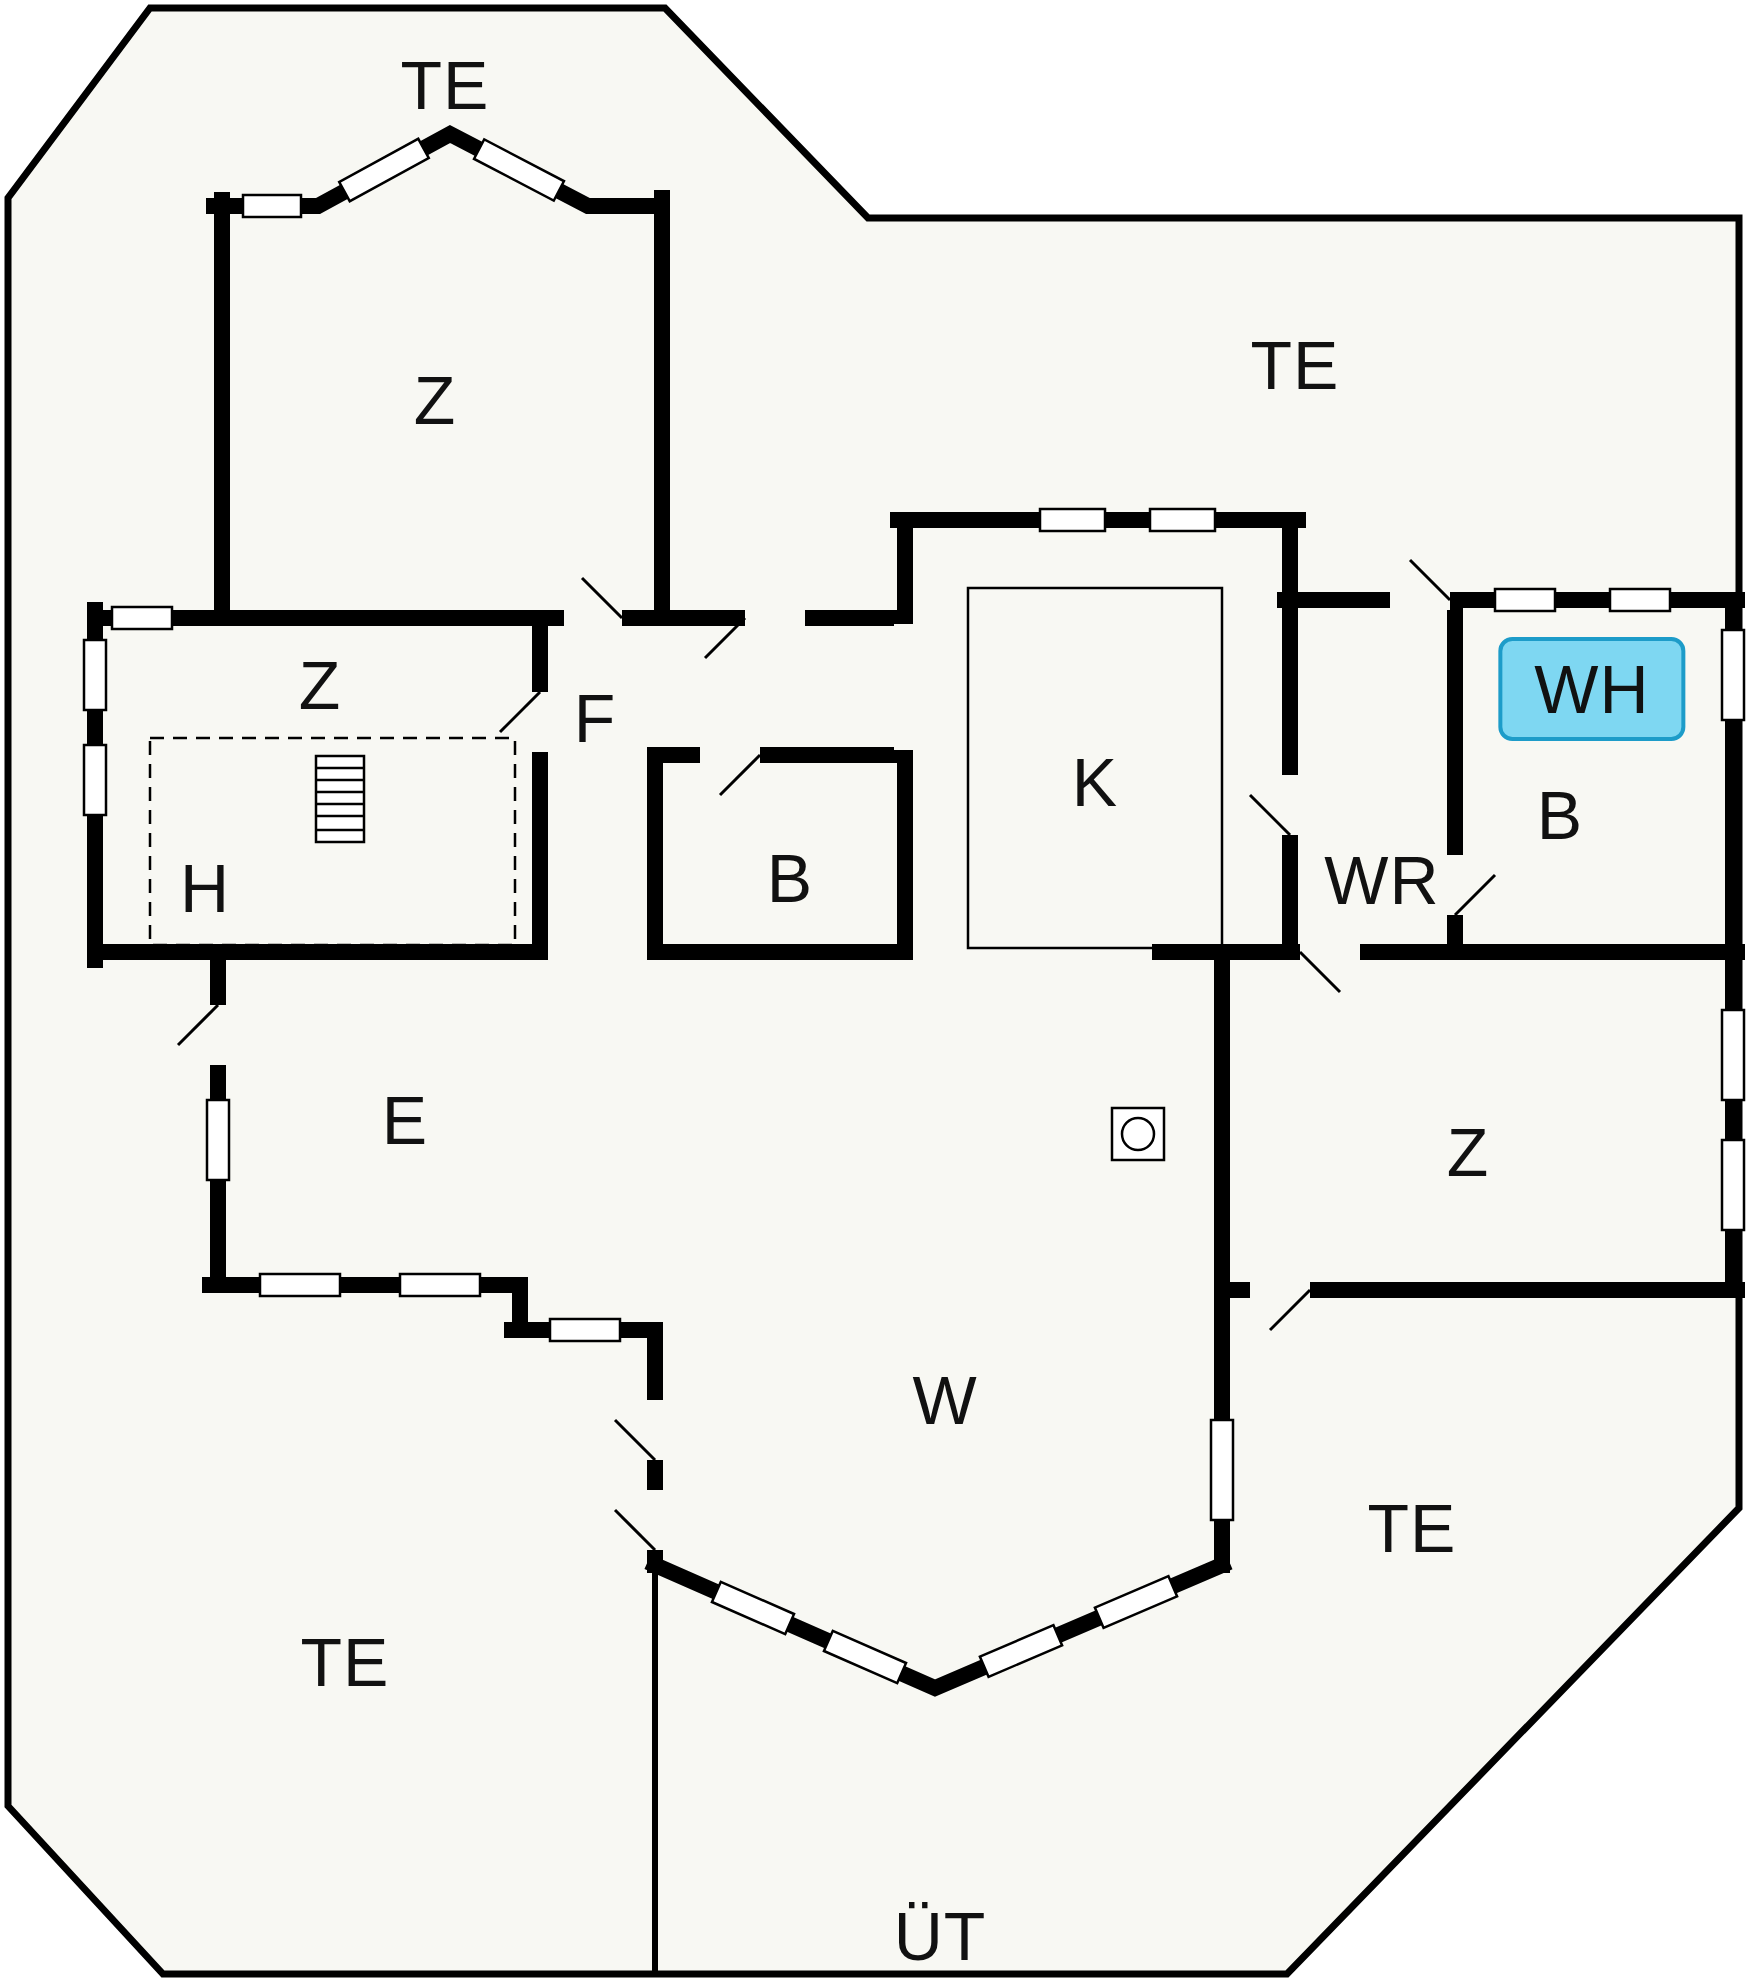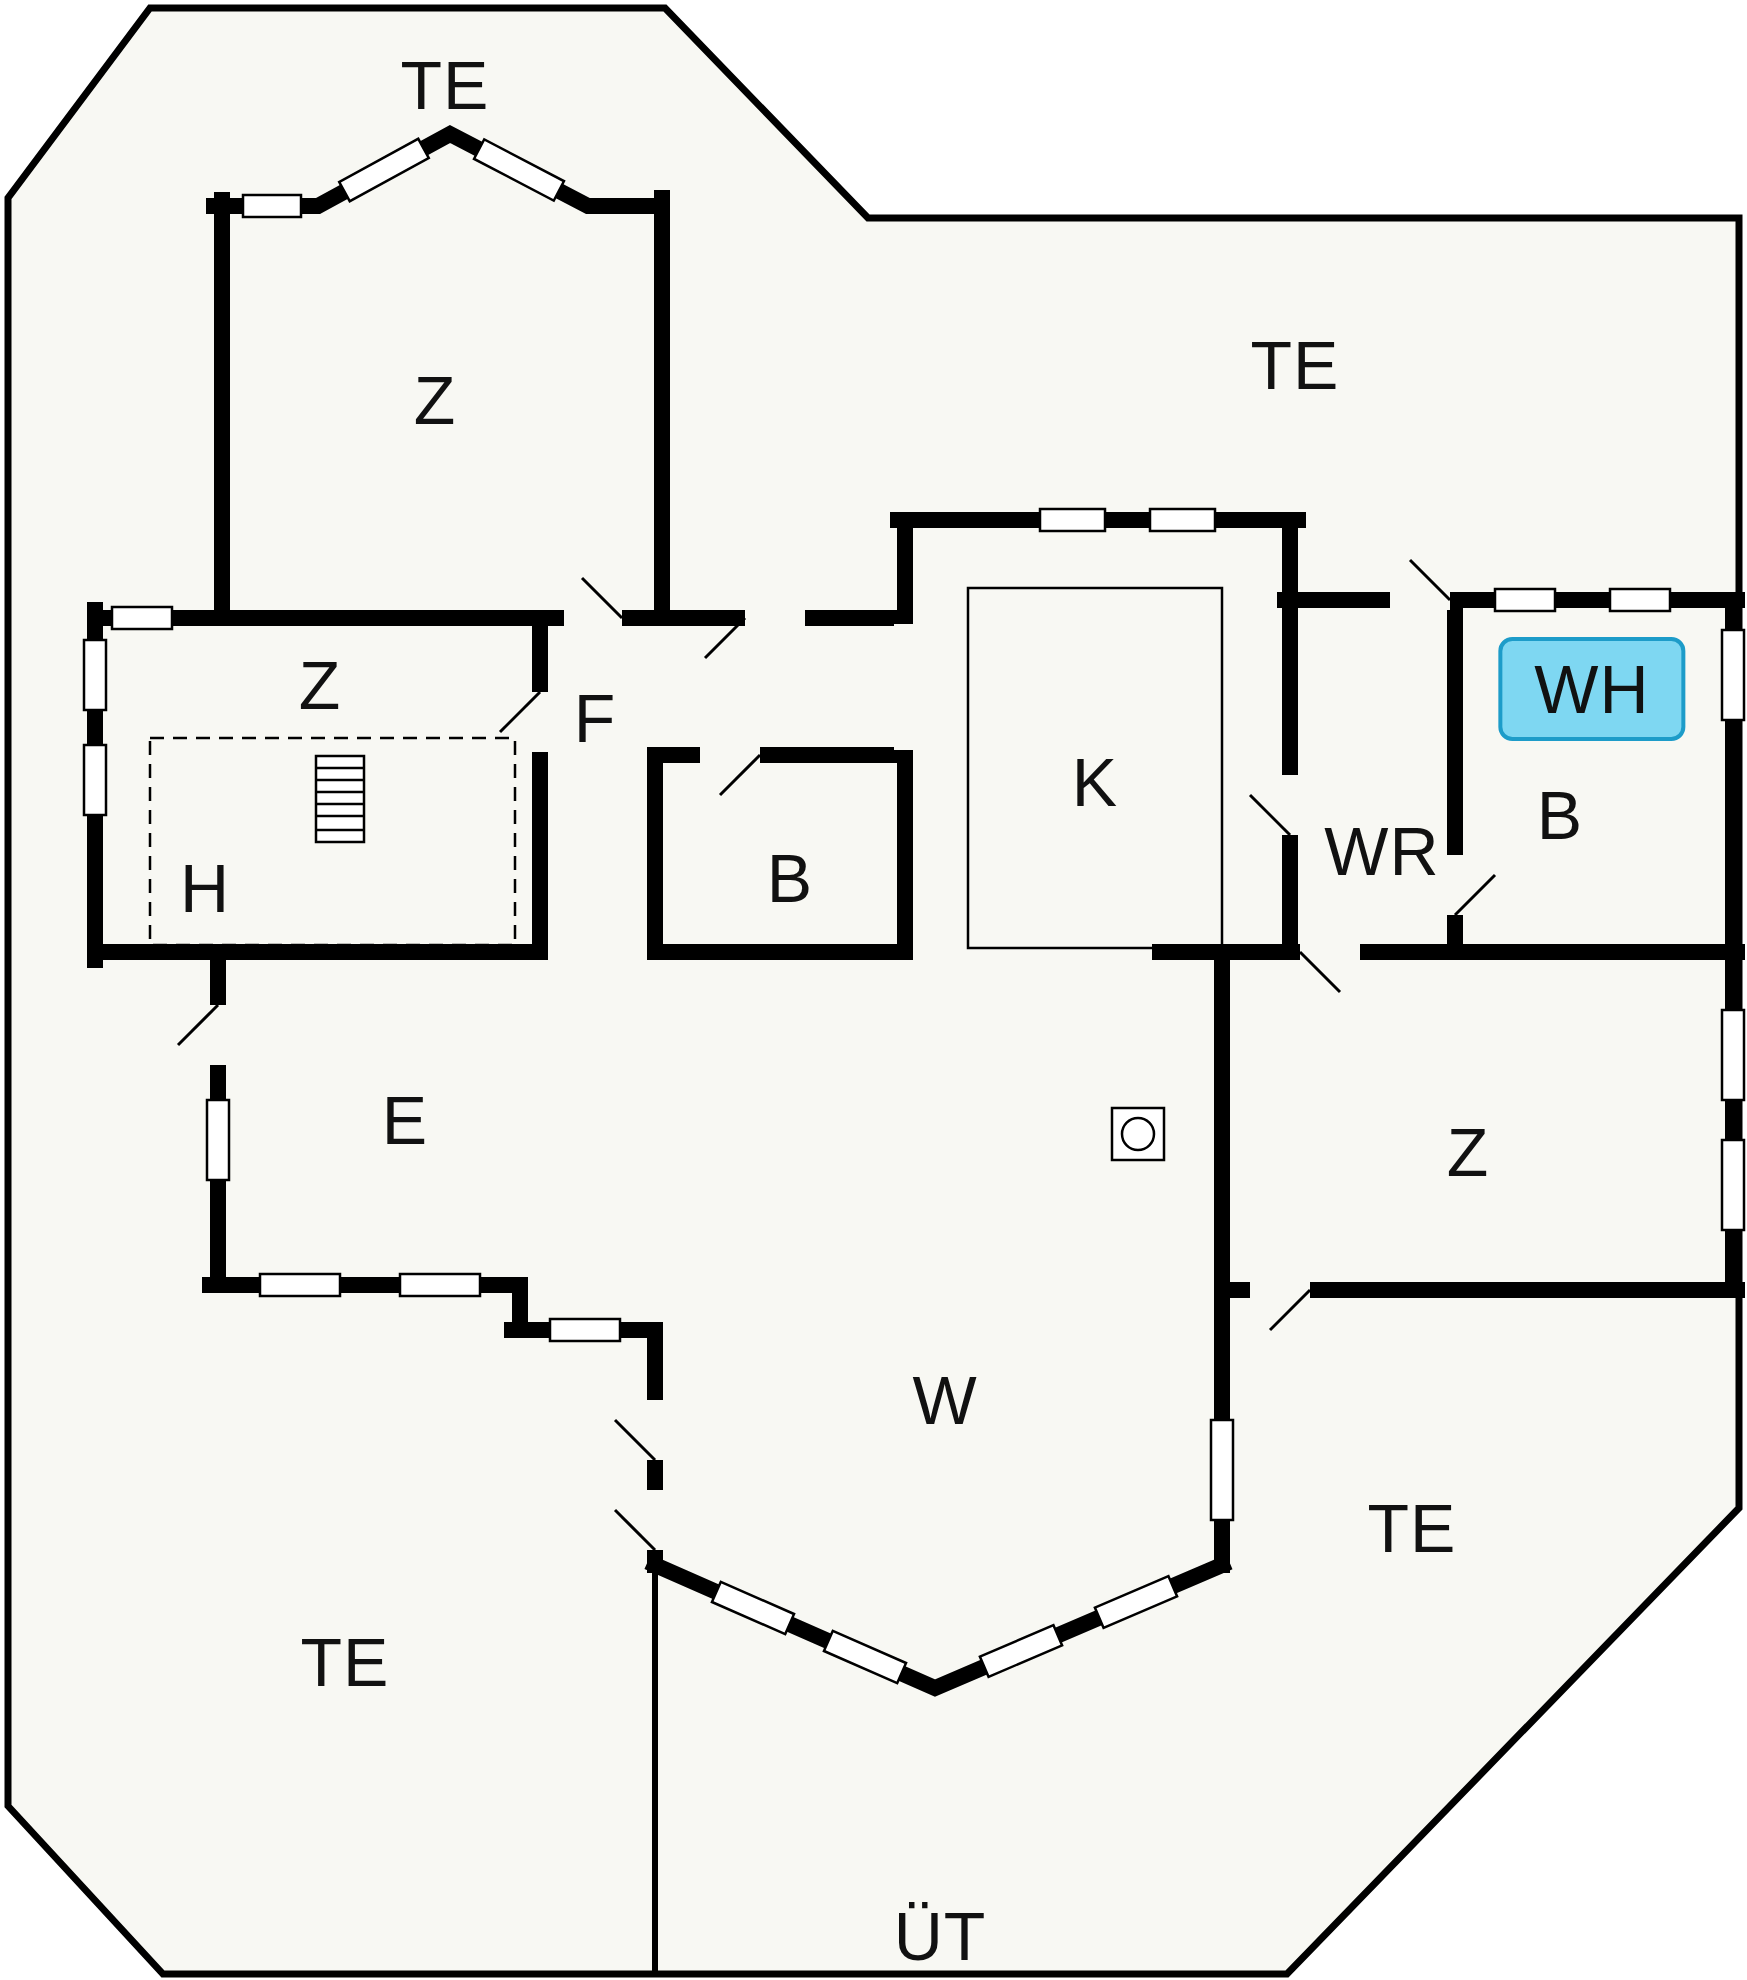--- a/index.html
+++ b/index.html
@@ -172,21 +172,21 @@
   <div class="room-label" style="left:445px;top:85px">TE</div>
   <div class="room-label" style="left:435px;top:400px">Z</div>
   <div class="room-label" style="left:1295px;top:365px">TE</div>
   <div class="room-label" style="left:320px;top:685px">Z</div>
   <div class="room-label" style="left:595px;top:718px">F</div>
   <div class="room-label" style="left:205px;top:888px">H</div>
   <div class="room-label" style="left:790px;top:878px">B</div>
   <div class="room-label" style="left:1095px;top:782px">K</div>
   <div class="room-label wh-badge" style="left:1592px;top:689px">WH</div>
   <div class="room-label" style="left:1560px;top:815px">B</div>
-  <div class="room-label" style="left:1382px;top:851px">WR</div>
+  <div class="room-label" style="left:1382px;top:880px">WR</div>
   <div class="room-label" style="left:405px;top:1120px">E</div>
   <div class="room-label" style="left:1468px;top:1152px">Z</div>
   <div class="room-label" style="left:945px;top:1400px">W</div>
   <div class="room-label" style="left:1412px;top:1528px">TE</div>
   <div class="room-label" style="left:345px;top:1662px">TE</div>
   <div class="room-label" style="left:940px;top:1936px">ÜT</div>
 
 </div>
 
 </body></html>

